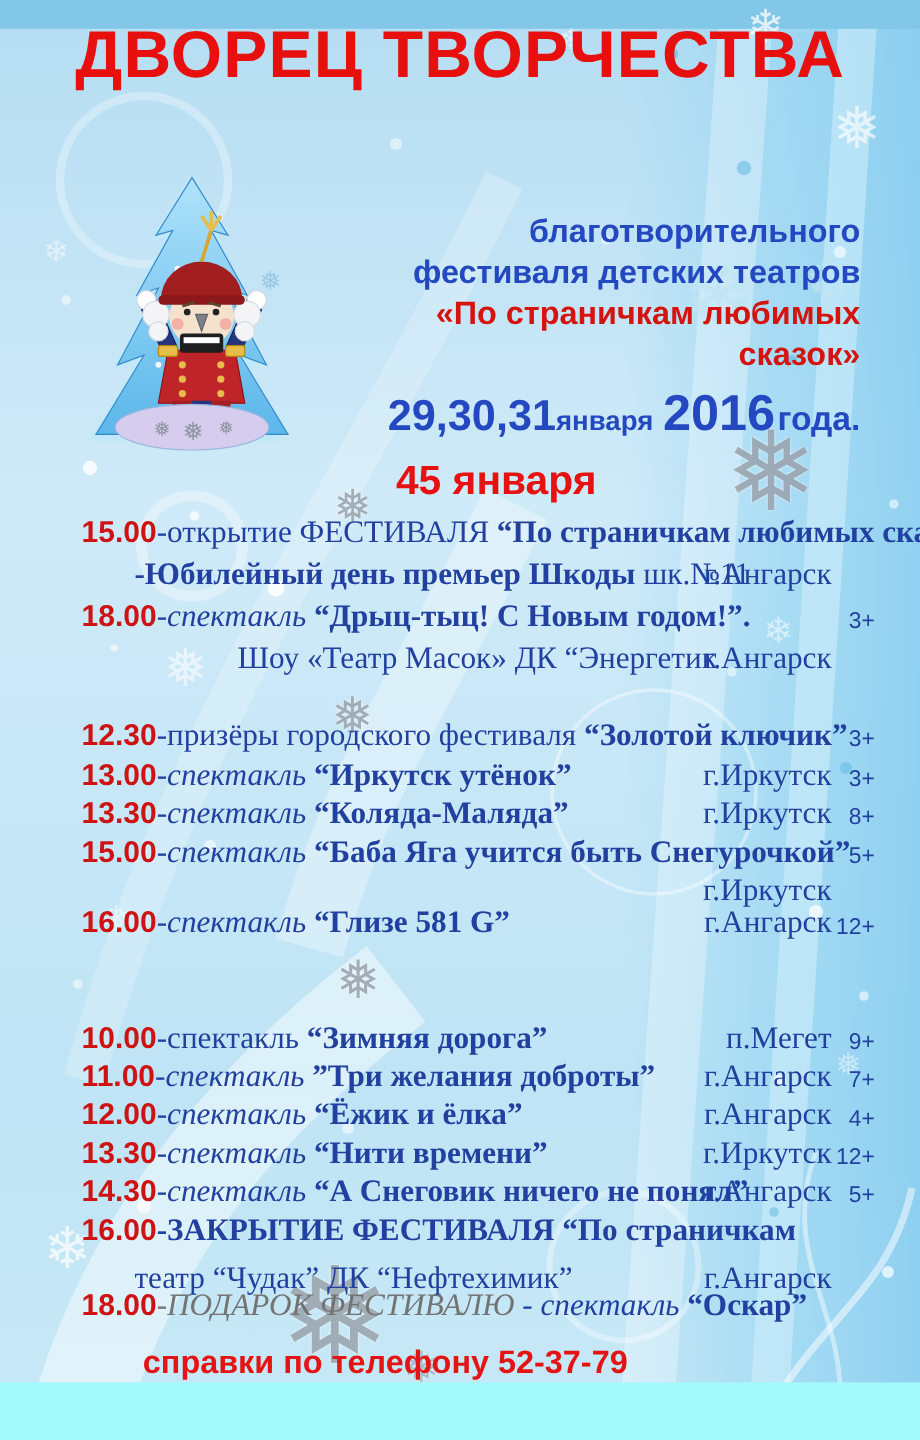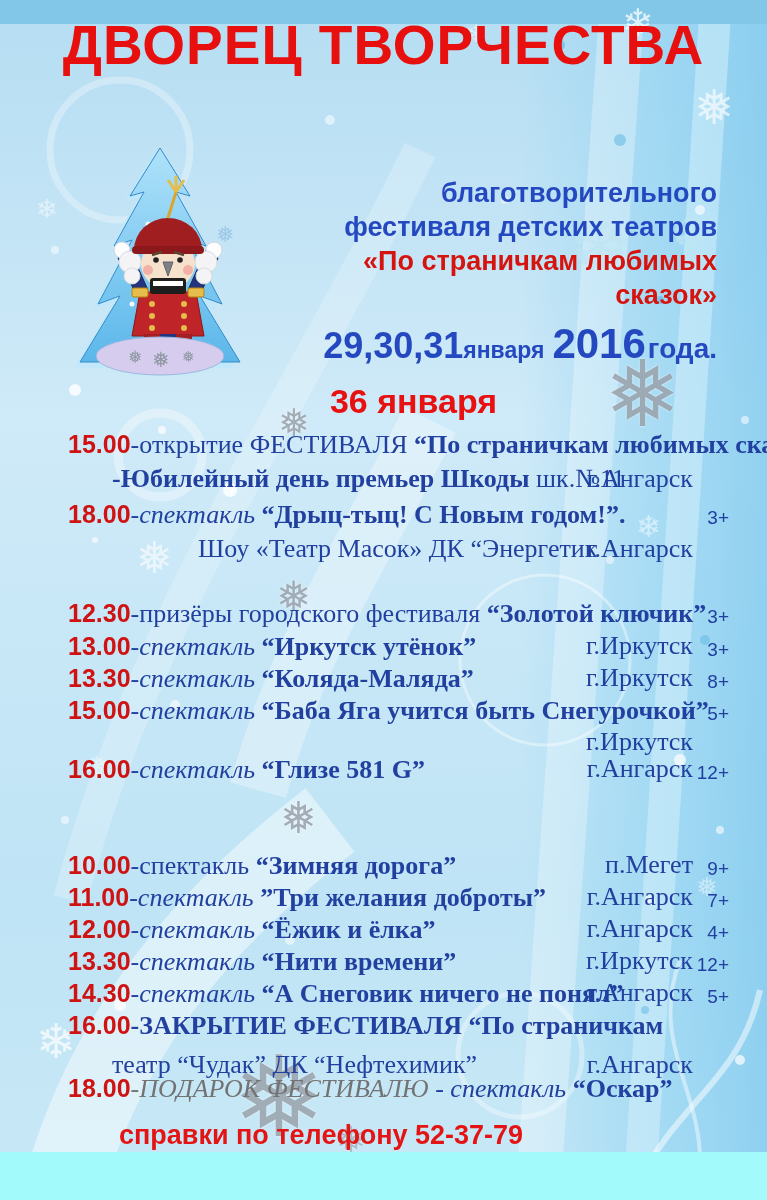--- a/index.html
+++ b/index.html
@@ -190,21 +190,21 @@
     </g>
   </svg>
 
   <div class="program">
     <div>благотворительного</div>
     <div>фестиваля  детских театров</div>
     <div class="red-line">«По страничкам любимых сказок»</div>
     <div class="dates"><span class="d-days">29,30,31</span><span class="d-month">января</span><span class="d-year">2016</span><span class="d-suffix">года.</span></div>
   </div>
 
-  <div class="day-heading" style="top:382px">36 января</div>
+  <div class="day-heading" style="top:382px">45 января</div>
   <div class="row" style="top:428px"><span class="time">15.00</span><span>-открытие ФЕСТИВАЛЯ </span><span class="b">“По страничкам любимых сказок”</span></div>
   <div class="row ind-1" style="top:463px"><span class="b">-Юбилейный день премьер Шкоды </span><span>шк.№11</span><span class="city">г.Ангарск</span></div>
   <div class="row" style="top:498px"><span class="time">18.00</span><span class="i">-спектакль </span><span class="b">“Дрыц-тыц! С Новым годом!”.</span><span class="age">3+</span></div>
   <div class="row ind-2" style="top:533px"><span>Шоу «Театр Масок» ДК “Энергетик</span><span class="city">г.Ангарск</span></div>
 
   <div class="row" style="top:597px"><span class="time">12.30</span><span>-призёры городского фестиваля </span><span class="b">“Золотой ключик”</span><span class="age">3+</span></div>
   <div class="row" style="top:630px"><span class="time">13.00</span><span class="i">-спектакль </span><span class="b">“Иркутск утёнок”</span><span class="city">г.Иркутск</span><span class="age">3+</span></div>
   <div class="row" style="top:662px"><span class="time">13.30</span><span class="i">-спектакль </span><span class="b">“Коляда-Маляда”</span><span class="city">г.Иркутск</span><span class="age">8+</span></div>
   <div class="row" style="top:694px"><span class="time">15.00</span><span class="i">-спектакль </span><span class="b">“Баба Яга учится быть Снегурочкой”</span><span class="age">5+</span></div>
   <div class="row" style="top:726px">

